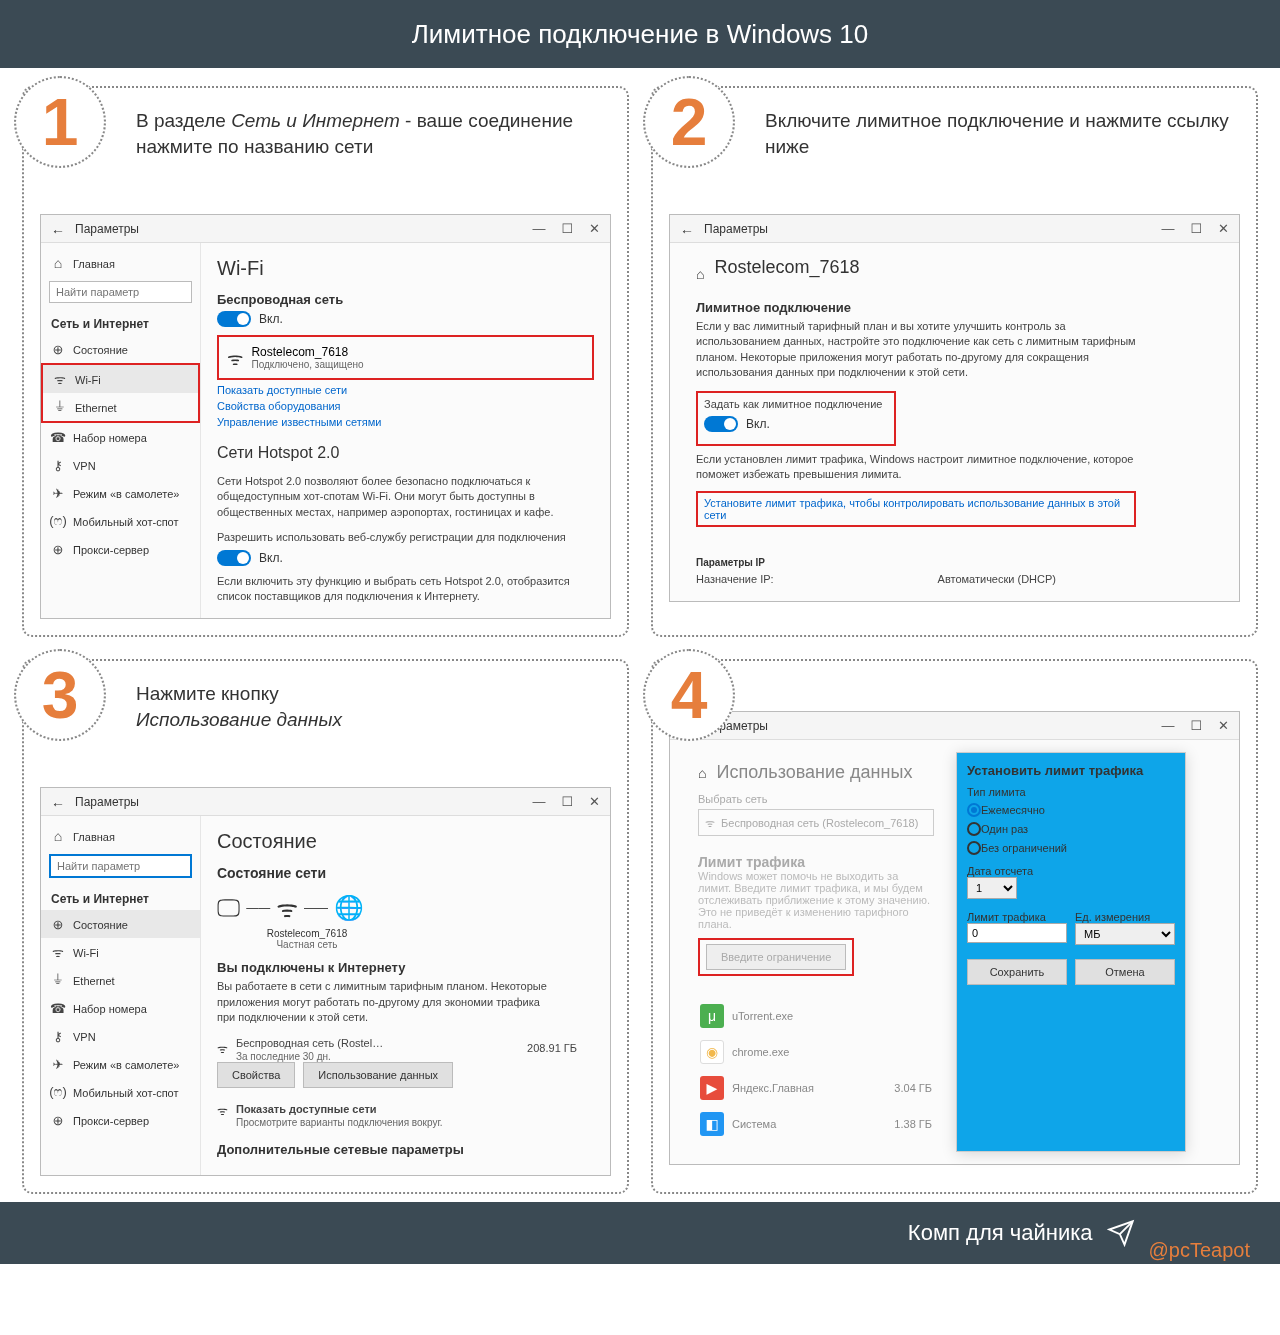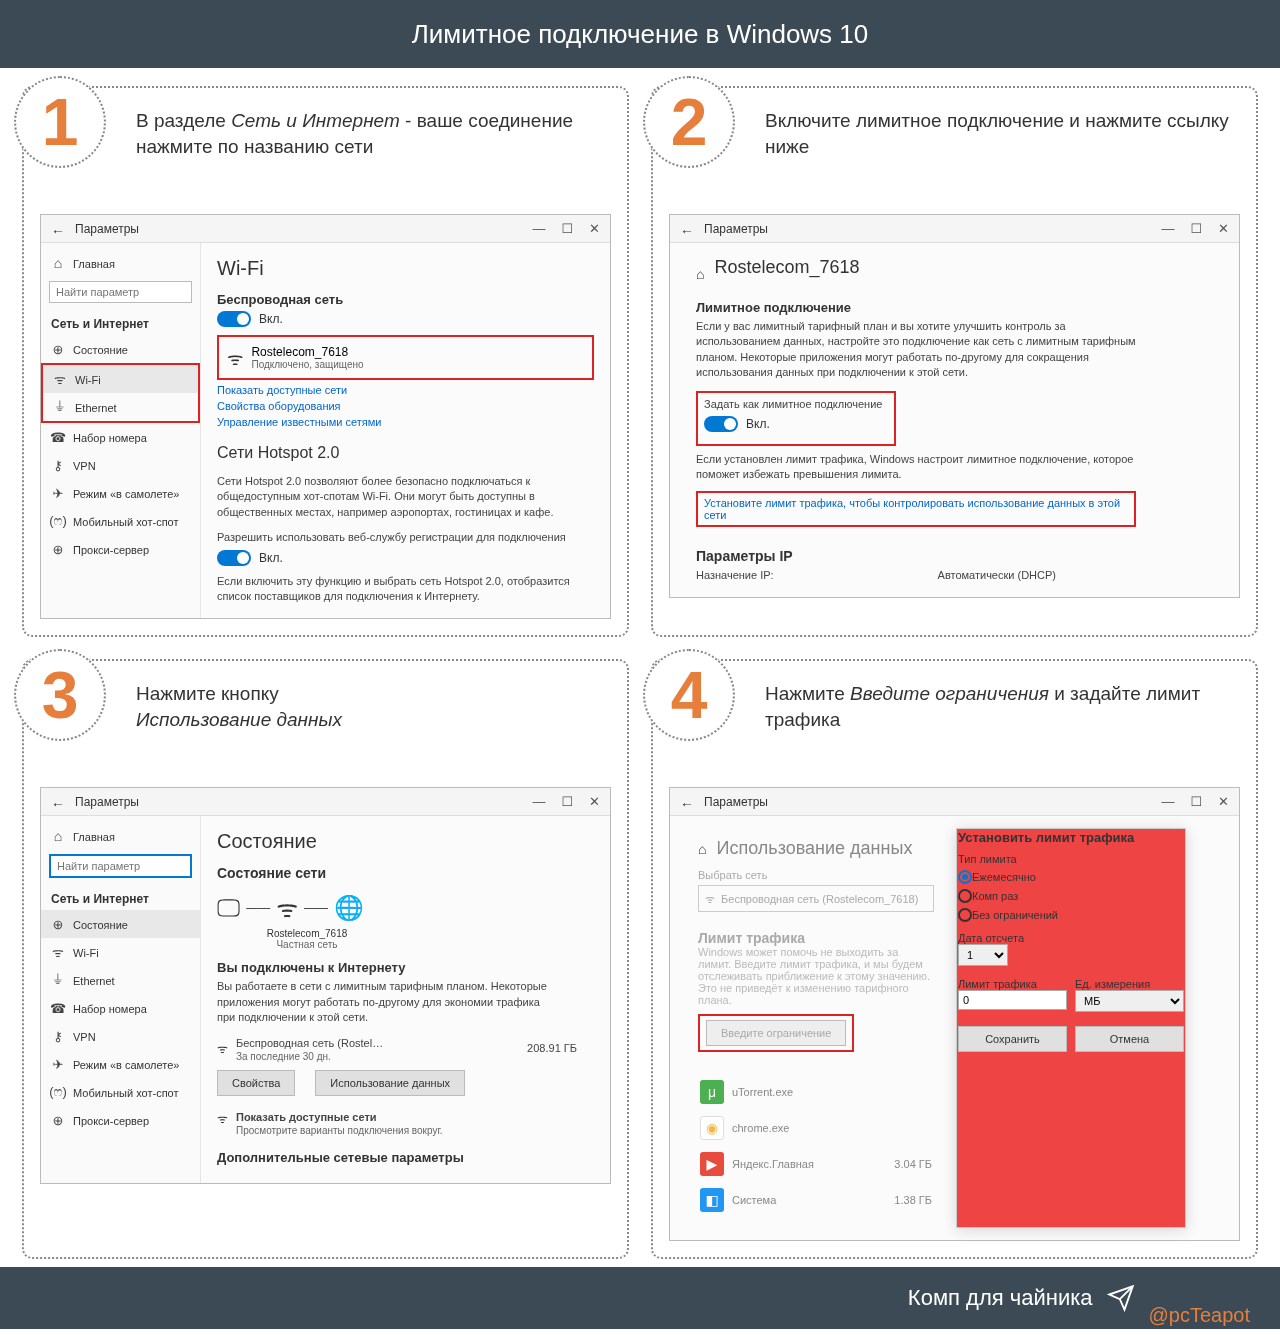--- a/index.html
+++ b/index.html
@@ -33,21 +33,21 @@
   .toggle-track { width: 34px; height: 16px; border-radius: 8px; background: #0078d4; position: relative; }
   .toggle-knob { position: absolute; right: 2px; top: 2px; width: 12px; height: 12px; border-radius: 50%; background: #fff; }
   .link { color: #0066cc; font-size: 11px; display: block; margin: 4px 0; }
   .box-red { border: 2px solid #d22; padding: 4px 6px; margin: 2px 0; }
   .box-blue-sel { border: 2px solid #d22; }
   .wifi-entry { display: flex; align-items: center; gap: 8px; padding: 4px 2px; }
   .wifi-entry .wifi-icon { font-size: 18px; }
   .btn-grey { display: inline-block; padding: 6px 14px; background: #e0e0e0; border: 1px solid #bbb; font-size: 11px; }
   .net-diagram { display: flex; align-items: center; gap: 6px; justify-content: flex-start; margin: 10px 0 4px; font-size: 24px; }
   .row-between { display: flex; justify-content: space-between; align-items: center; gap: 8px; }
-  .dialog { border: 1px solid #ccc; box-shadow: 0 2px 14px rgba(0,0,0,0.15); padding: 1px; background: #ef4444; width: 230px; font-size: 11px; }
+  .dialog { border: 1px solid #ccc; box-shadow: 0 2px 14px rgba(0,0,0,0.15); padding: 10px; background: #0ea5e9; width: 230px; font-size: 11px; }
   .dialog h3 { font-size: 13px; font-weight: 600; margin-bottom: 8px; }
   .radio { display: flex; align-items: center; gap: 0; margin: 5px 0; font-size: 11px; }
   .rcirc { width: 14px; height: 14px; border: 2px solid #333; border-radius: 50%; display: inline-block; position: relative; }
   .rcirc.sel::after { content: ""; position: absolute; left: 2px; top: 2px; width: 6px; height: 6px; border-radius: 50%; background: #0078d4; }
   .rcirc.sel { border-color: #0078d4; }
   .input-sm { border: 1px solid #aaa; font-size: 11px; padding: 3px 4px; }
   .usage-sidebar { width: 260px; padding: 10px 12px; color: #888; font-size: 11px; }
   .app-row { display: flex; align-items: center; gap: 8px; padding: 6px 2px; }
   .app-icon { width: 24px; height: 24px; border-radius: 3px; display: inline-flex; align-items: center; justify-content: center; font-size: 14px; color: #fff; }
   .back-arrow { font-size: 14px; }
@@ -193,21 +193,21 @@
             <div class="toggle-track">
                 <div class="toggle-knob"></div>
               </div>
             <span>Вкл.</span>
           </div>
         </div>
         <p class="small" style="margin-top:6px;max-width:440px">Если установлен лимит трафика, Windows настроит лимитное подключение, которое поможет избежать превышения лимита.</p>
         <div class="box-red" style="margin-top:8px;max-width:440px">
           <a class="link" style="margin:0">Установите лимит трафика, чтобы контролировать использование данных в этой сети</a>
         </div>
-        <h2 style="margin-top:21px;font-size:14px">Параметры IP</h2>
+        <h2 style="margin-top:30px;font-size:10px">Параметры IP</h2>
         <div class="row-between" style="max-width:360px">
           <span class="small">Назначение IP:</span>
           <span class="small">Автоматически (DHCP)</span>
         </div>
       </div>
     </div>
   </div>
 
   <div class="step">
     <div class="step-circle">
@@ -290,44 +290,41 @@
           <div class="row-between" style="margin-top:10px;max-width:360px">
             <div style="display:flex;align-items:center;gap:8px">
               <span>ᯤ</span>
               <div>
                 <div class="small">Беспроводная сеть (Rostel…</div>
                 <div style="font-size:10px;color:#666">За последние 30 дн.</div>
               </div>
             </div>
             <span class="small">208.91 ГБ</span>
           </div>
-          <div style="margin-top:8px;display:flex;gap:20px">
+          <div style="margin-top:0;display:flex;gap:8px">
             <span class="btn-grey">Свойства</span>
             <span class="btn-grey box-blue-sel">Использование данных</span>
           </div>
           <div style="margin-top:14px;display:flex;align-items:flex-start;gap:8px">
             <span>ᯤ</span>
             <div>
               <div class="small" style="font-weight:600">Показать доступные сети</div>
               <div style="font-size:10px;color:#666">Просмотрите варианты подключения вокруг.</div>
             </div>
           </div>
           <h2 style="margin-top:14px;font-size:13px">Дополнительные сетевые параметры</h2>
         </div>
       </div>
     </div>
   </div>
 
   <div class="step">
     <div class="step-circle">
         <span>4</span>
       </div>
-    <div class="step-desc">
-      <span>Нажмите </span><i>Введите ограничения</i><span> и задайте лимит трафика</span>
-    </div>
     <div class="win">
       <div class="win-titlebar">
         <div class="win-title-left">
           <span class="back-arrow">←</span>
           <span>Параметры</span>
         </div>
         <div class="win-ctrls">
           <span>—</span>
           <span>☐</span>
           <span>✕</span>
@@ -376,21 +373,21 @@
         </div>
         <div class="dialog">
           <h3>Установить лимит трафика</h3>
           <div class="small" style="margin-top:6px">Тип лимита</div>
           <div class="radio">
               <span class="rcirc sel"></span>
               <span>Ежемесячно</span>
             </div>
           <div class="radio">
               <span class="rcirc"></span>
-              <span>Комп раз</span>
+              <span>Один раз</span>
             </div>
           <div class="radio">
               <span class="rcirc"></span>
               <span>Без ограничений</span>
             </div>
           <div class="small" style="margin-top:10px">Дата отсчета</div>
           <select class="input-sm" style="width:50px"><option>1</option></select>
           <div style="display:flex;gap:8px;margin-top:12px">
             <div style="flex:1">
               <div class="small">Лимит трафика</div>

